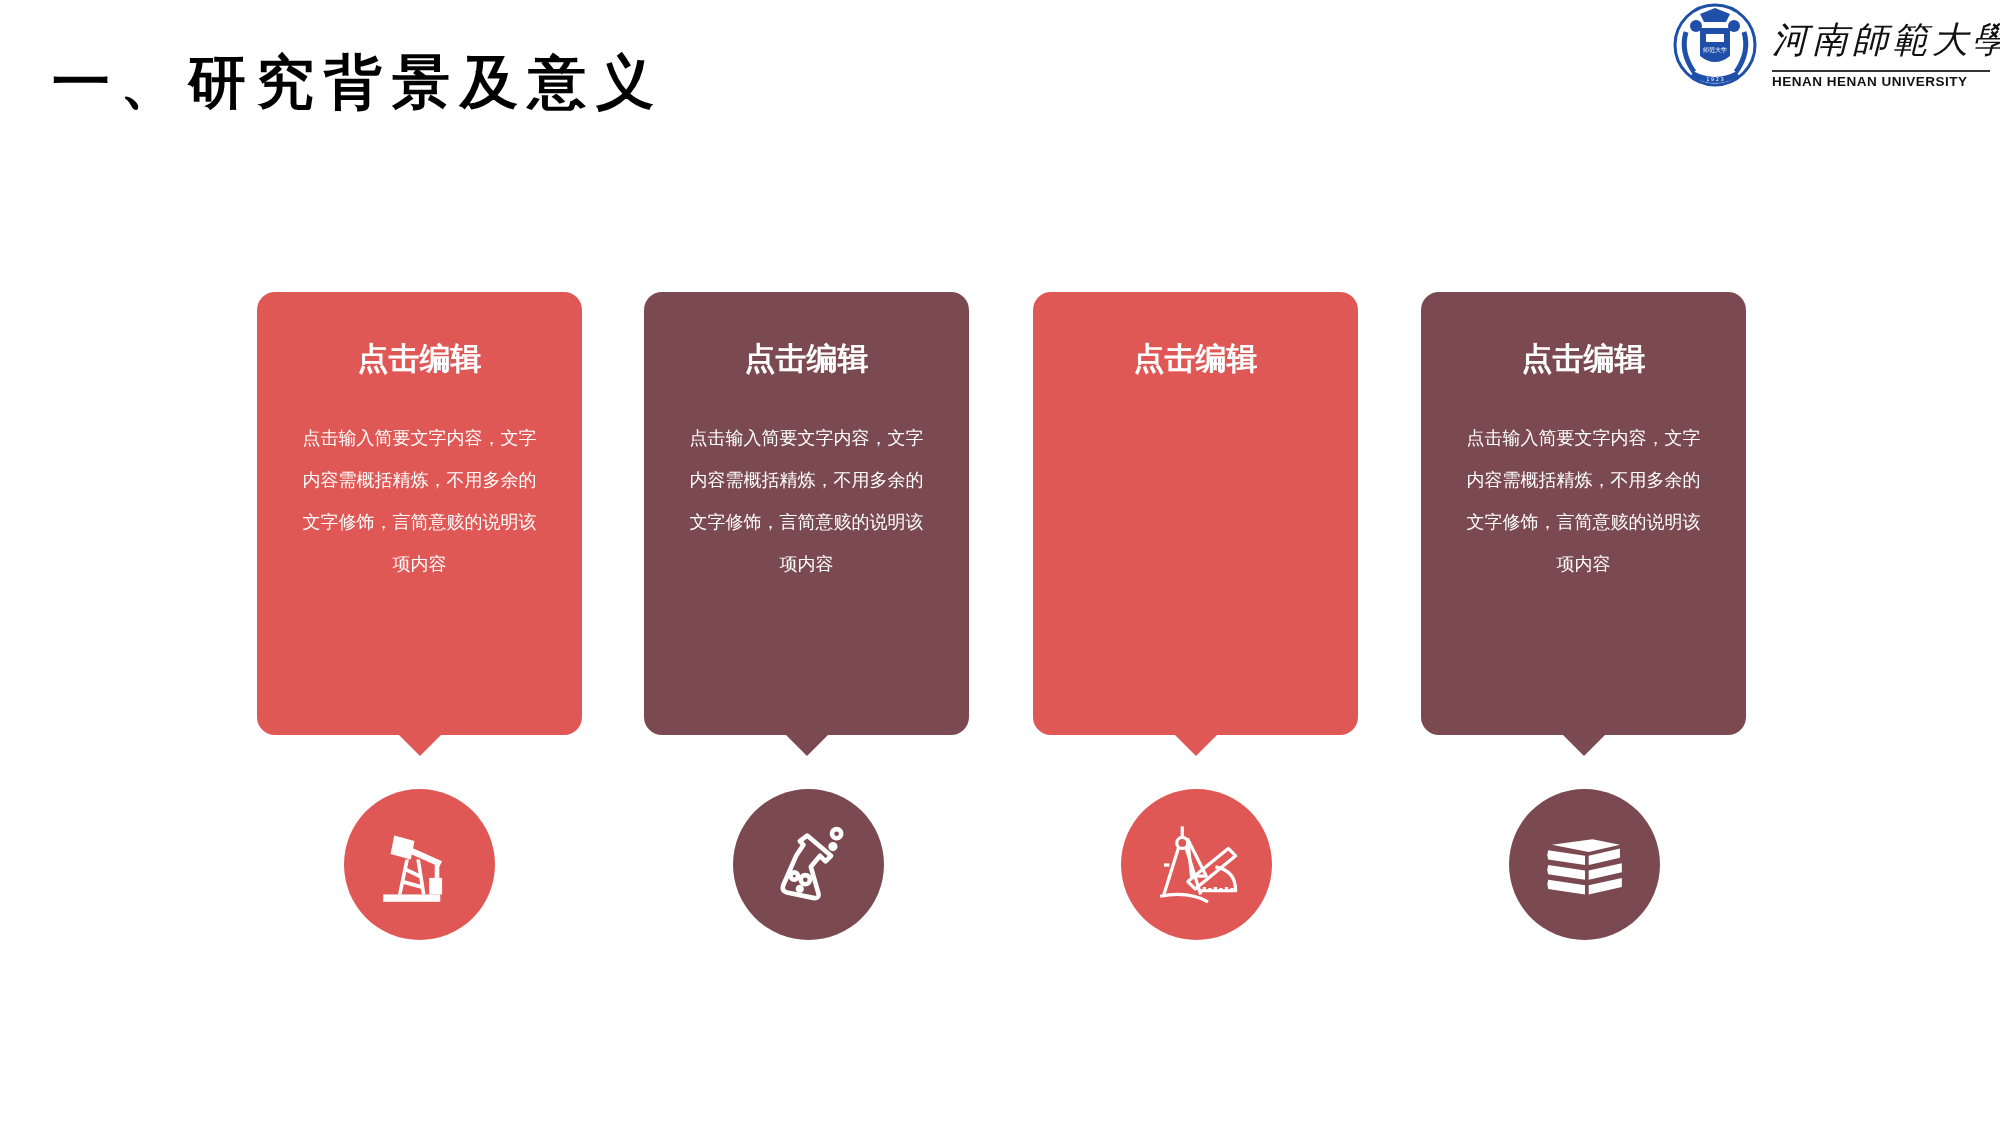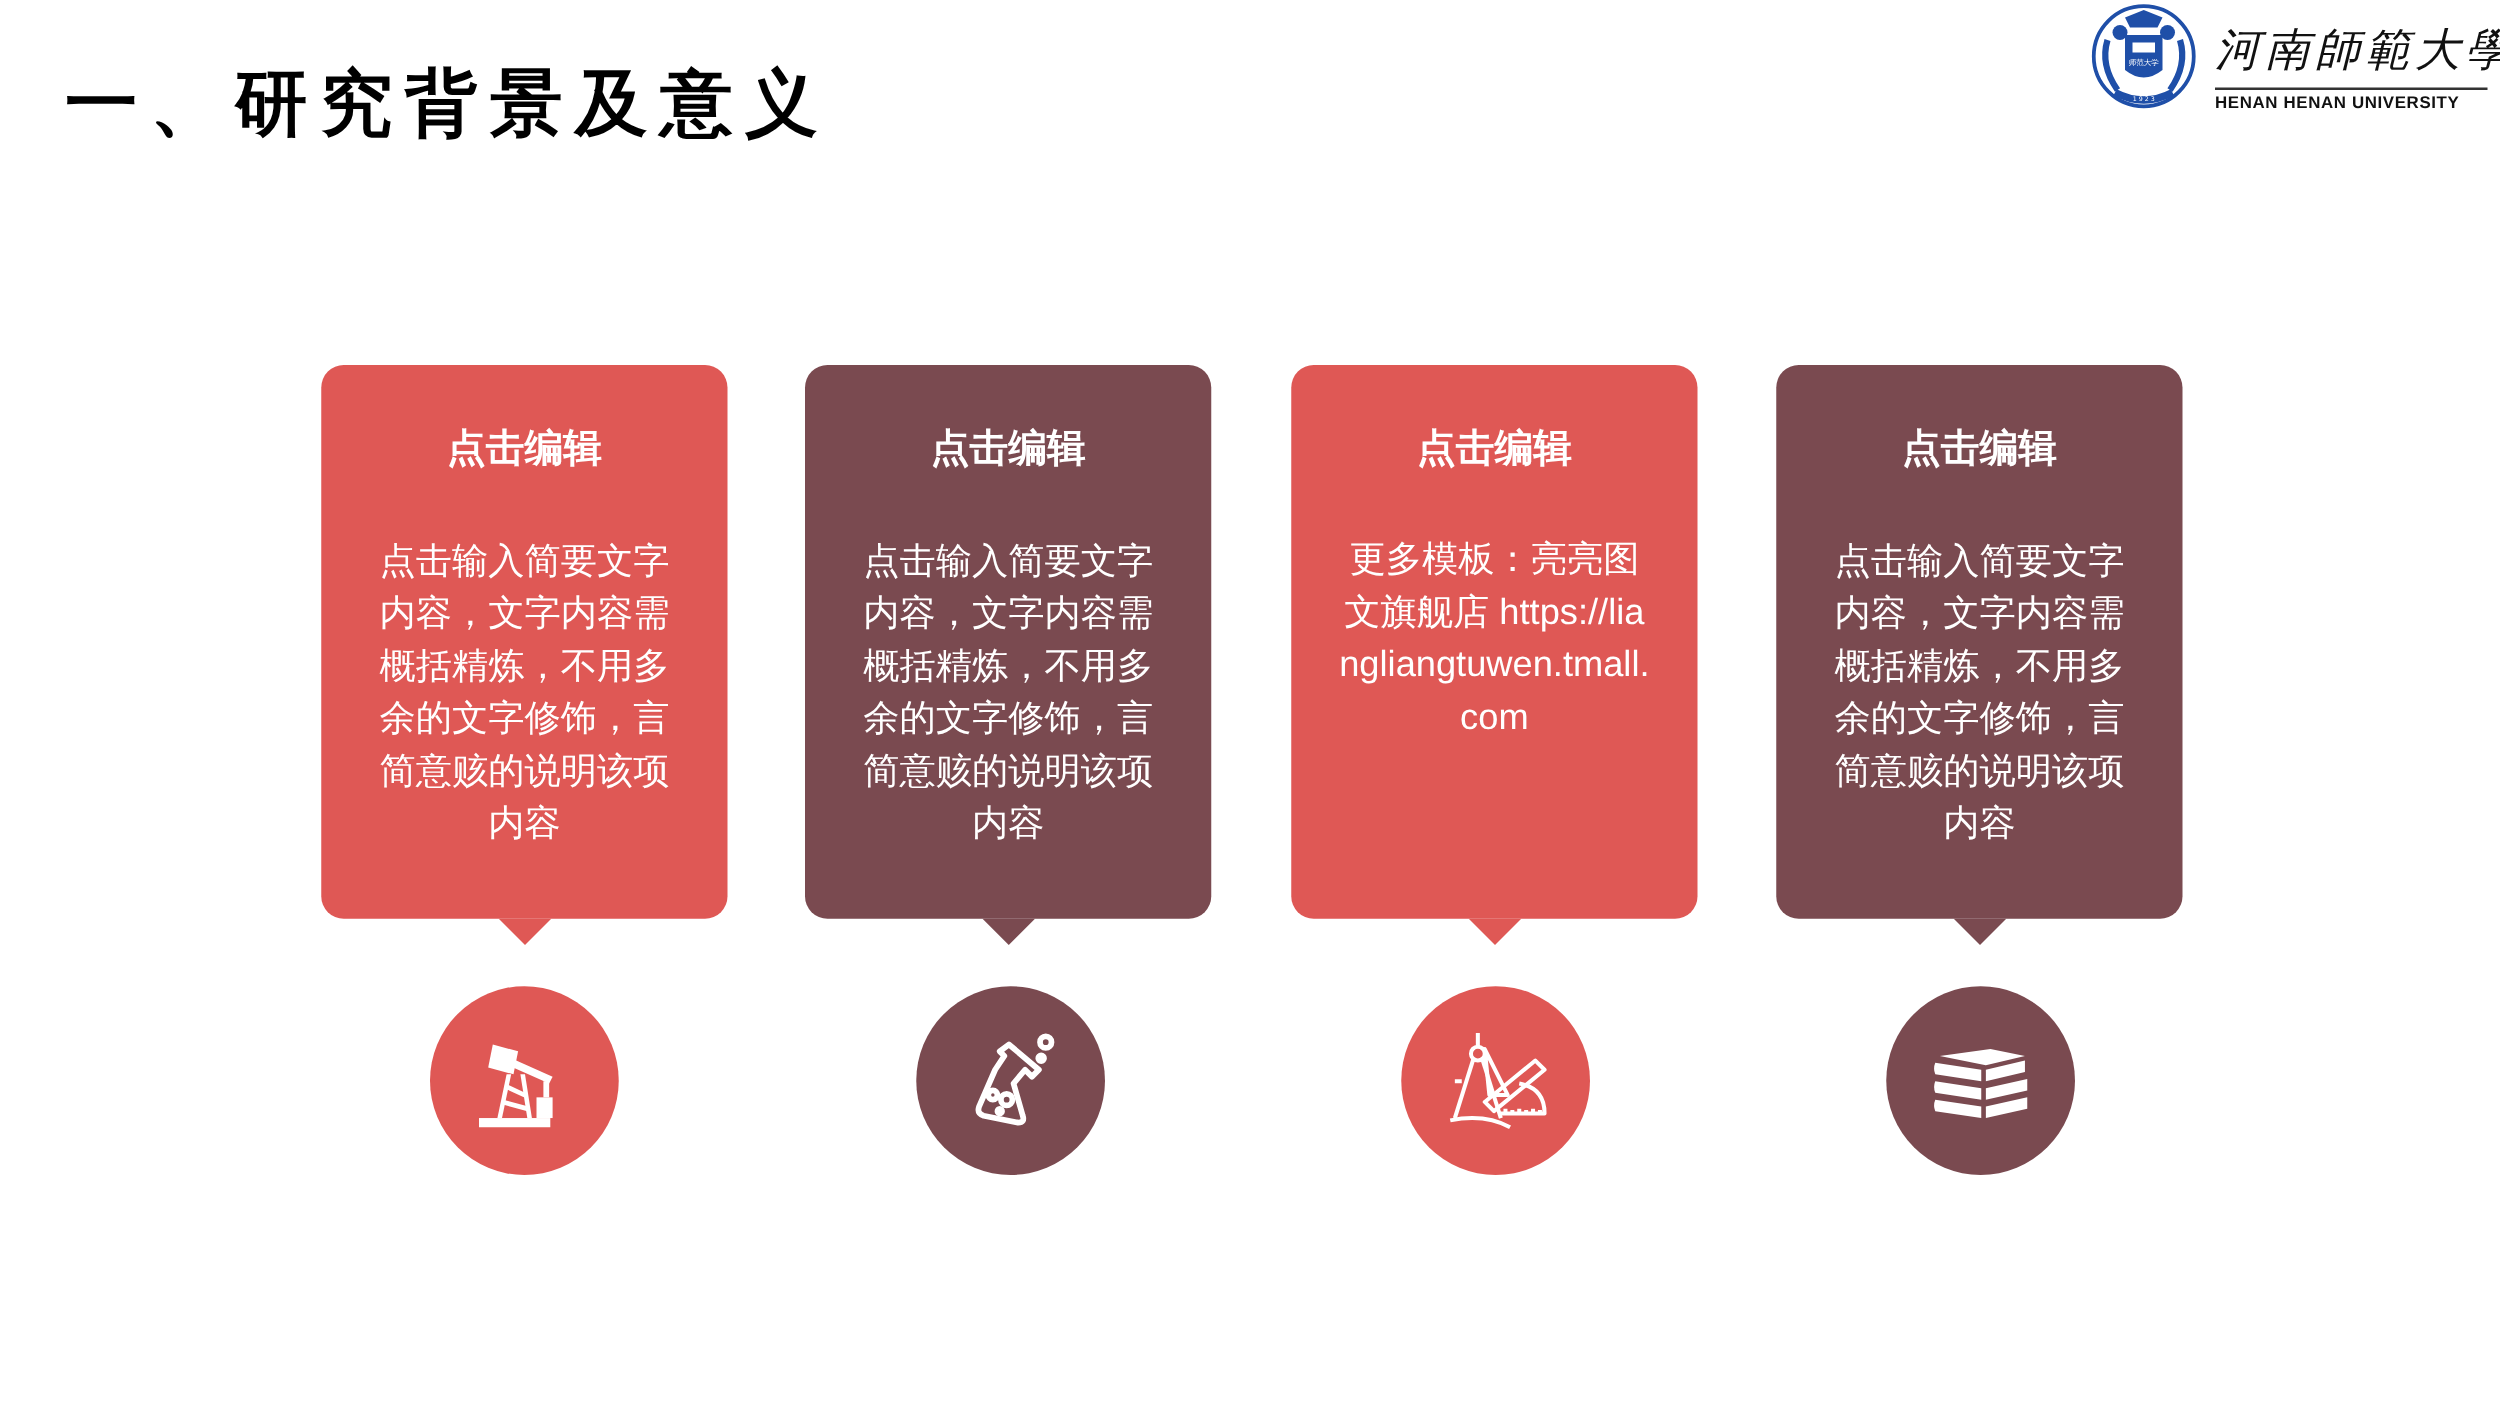--- a/index.html
+++ b/index.html
@@ -6,21 +6,21 @@
   body { width:2000px; height:1125px; background:#ffffff; position:relative; overflow:hidden; font-family:"DejaVu Sans", sans-serif; }
   .title { position:absolute; left:52px; top:44px; font-size:58px; font-weight:bold; letter-spacing:10px; color:#000; font-family:"DejaVu Sans", sans-serif; white-space:nowrap; }
   .logo { position:absolute; left:1672px; top:2px; width:320px; height:88px; }
   .logo .emblem { position:absolute; left:0; top:0; width:86px; height:86px; }
   .logo .cn { position:absolute; left:100px; top:14px; font-family:"DejaVu Serif", serif; font-size:36px; color:#111; letter-spacing:4px; white-space:nowrap; font-style:italic; }
   .logo .rule { position:absolute; left:100px; top:68px; width:218px; height:1.5px; background:#333; }
   .logo .en { position:absolute; left:100px; top:72px; font-family:"Liberation Sans", sans-serif; font-weight:bold; font-size:13.5px; color:#111; letter-spacing:0.5px; white-space:nowrap; }
   .card { position:absolute; top:292px; width:325px; height:443px; border-radius:18px; color:#fff; text-align:center; }
   .card .tail { position:absolute; left:50%; bottom:-21px; margin-left:-21px; width:0; height:0; border-left:21px solid transparent; border-right:21px solid transparent; border-top:21px solid; }
   .card .heading { position:absolute; left:0; right:0; top:46px; font-size:31px; font-weight:bold; font-family:"DejaVu Sans", sans-serif; }
-  .card .body { position:absolute; left:40px; right:40px; top:135px; font-size:29px; line-height:42px; font-family:"DejaVu Sans", sans-serif; word-break:break-all;text-align:center; }
+  .card .body { position:absolute; left:40px; right:40px; top:125px; font-size:18px; line-height:42px; font-family:"DejaVu Sans", sans-serif; word-break:break-all;text-align:center; }
   .card .body.latin { font-family:"Liberation Sans", sans-serif; left:36px; right:36px; }
   .red { background:#DF5855; }
   .red .tail { border-top-color:#DF5855; }
   .maroon { background:#7A4A50; }
   .maroon .tail { border-top-color:#7A4A50; }
   .circle { position:absolute; top:789px; width:151px; height:151px; border-radius:50%; display:flex; align-items:center; justify-content:center; }
   .circle svg { width:92px; height:92px; }
 </style>
 </head>
 <body>
@@ -53,21 +53,20 @@
 </div>
 
 <div class="card maroon" style="left:644px;">
   <div class="heading">点击编辑</div>
   <div class="body">点击输入简要文字内容，文字内容需概括精炼，不用多余的文字修饰，言简意赅的说明该项内容</div>
   <div class="tail"></div>
 </div>
 
 <div class="card red" style="left:1033px;">
   <div class="heading">点击编辑</div>
-  <div class="body latin">更多模板：亮亮图文旗舰店 https://liangliangtuwen.tmall.com</div>
   <div class="tail"></div>
 </div>
 
 <div class="card maroon" style="left:1421px;">
   <div class="heading">点击编辑</div>
   <div class="body">点击输入简要文字内容，文字内容需概括精炼，不用多余的文字修饰，言简意赅的说明该项内容</div>
   <div class="tail"></div>
 </div>
 
 <div class="circle red" style="left:344px;">

